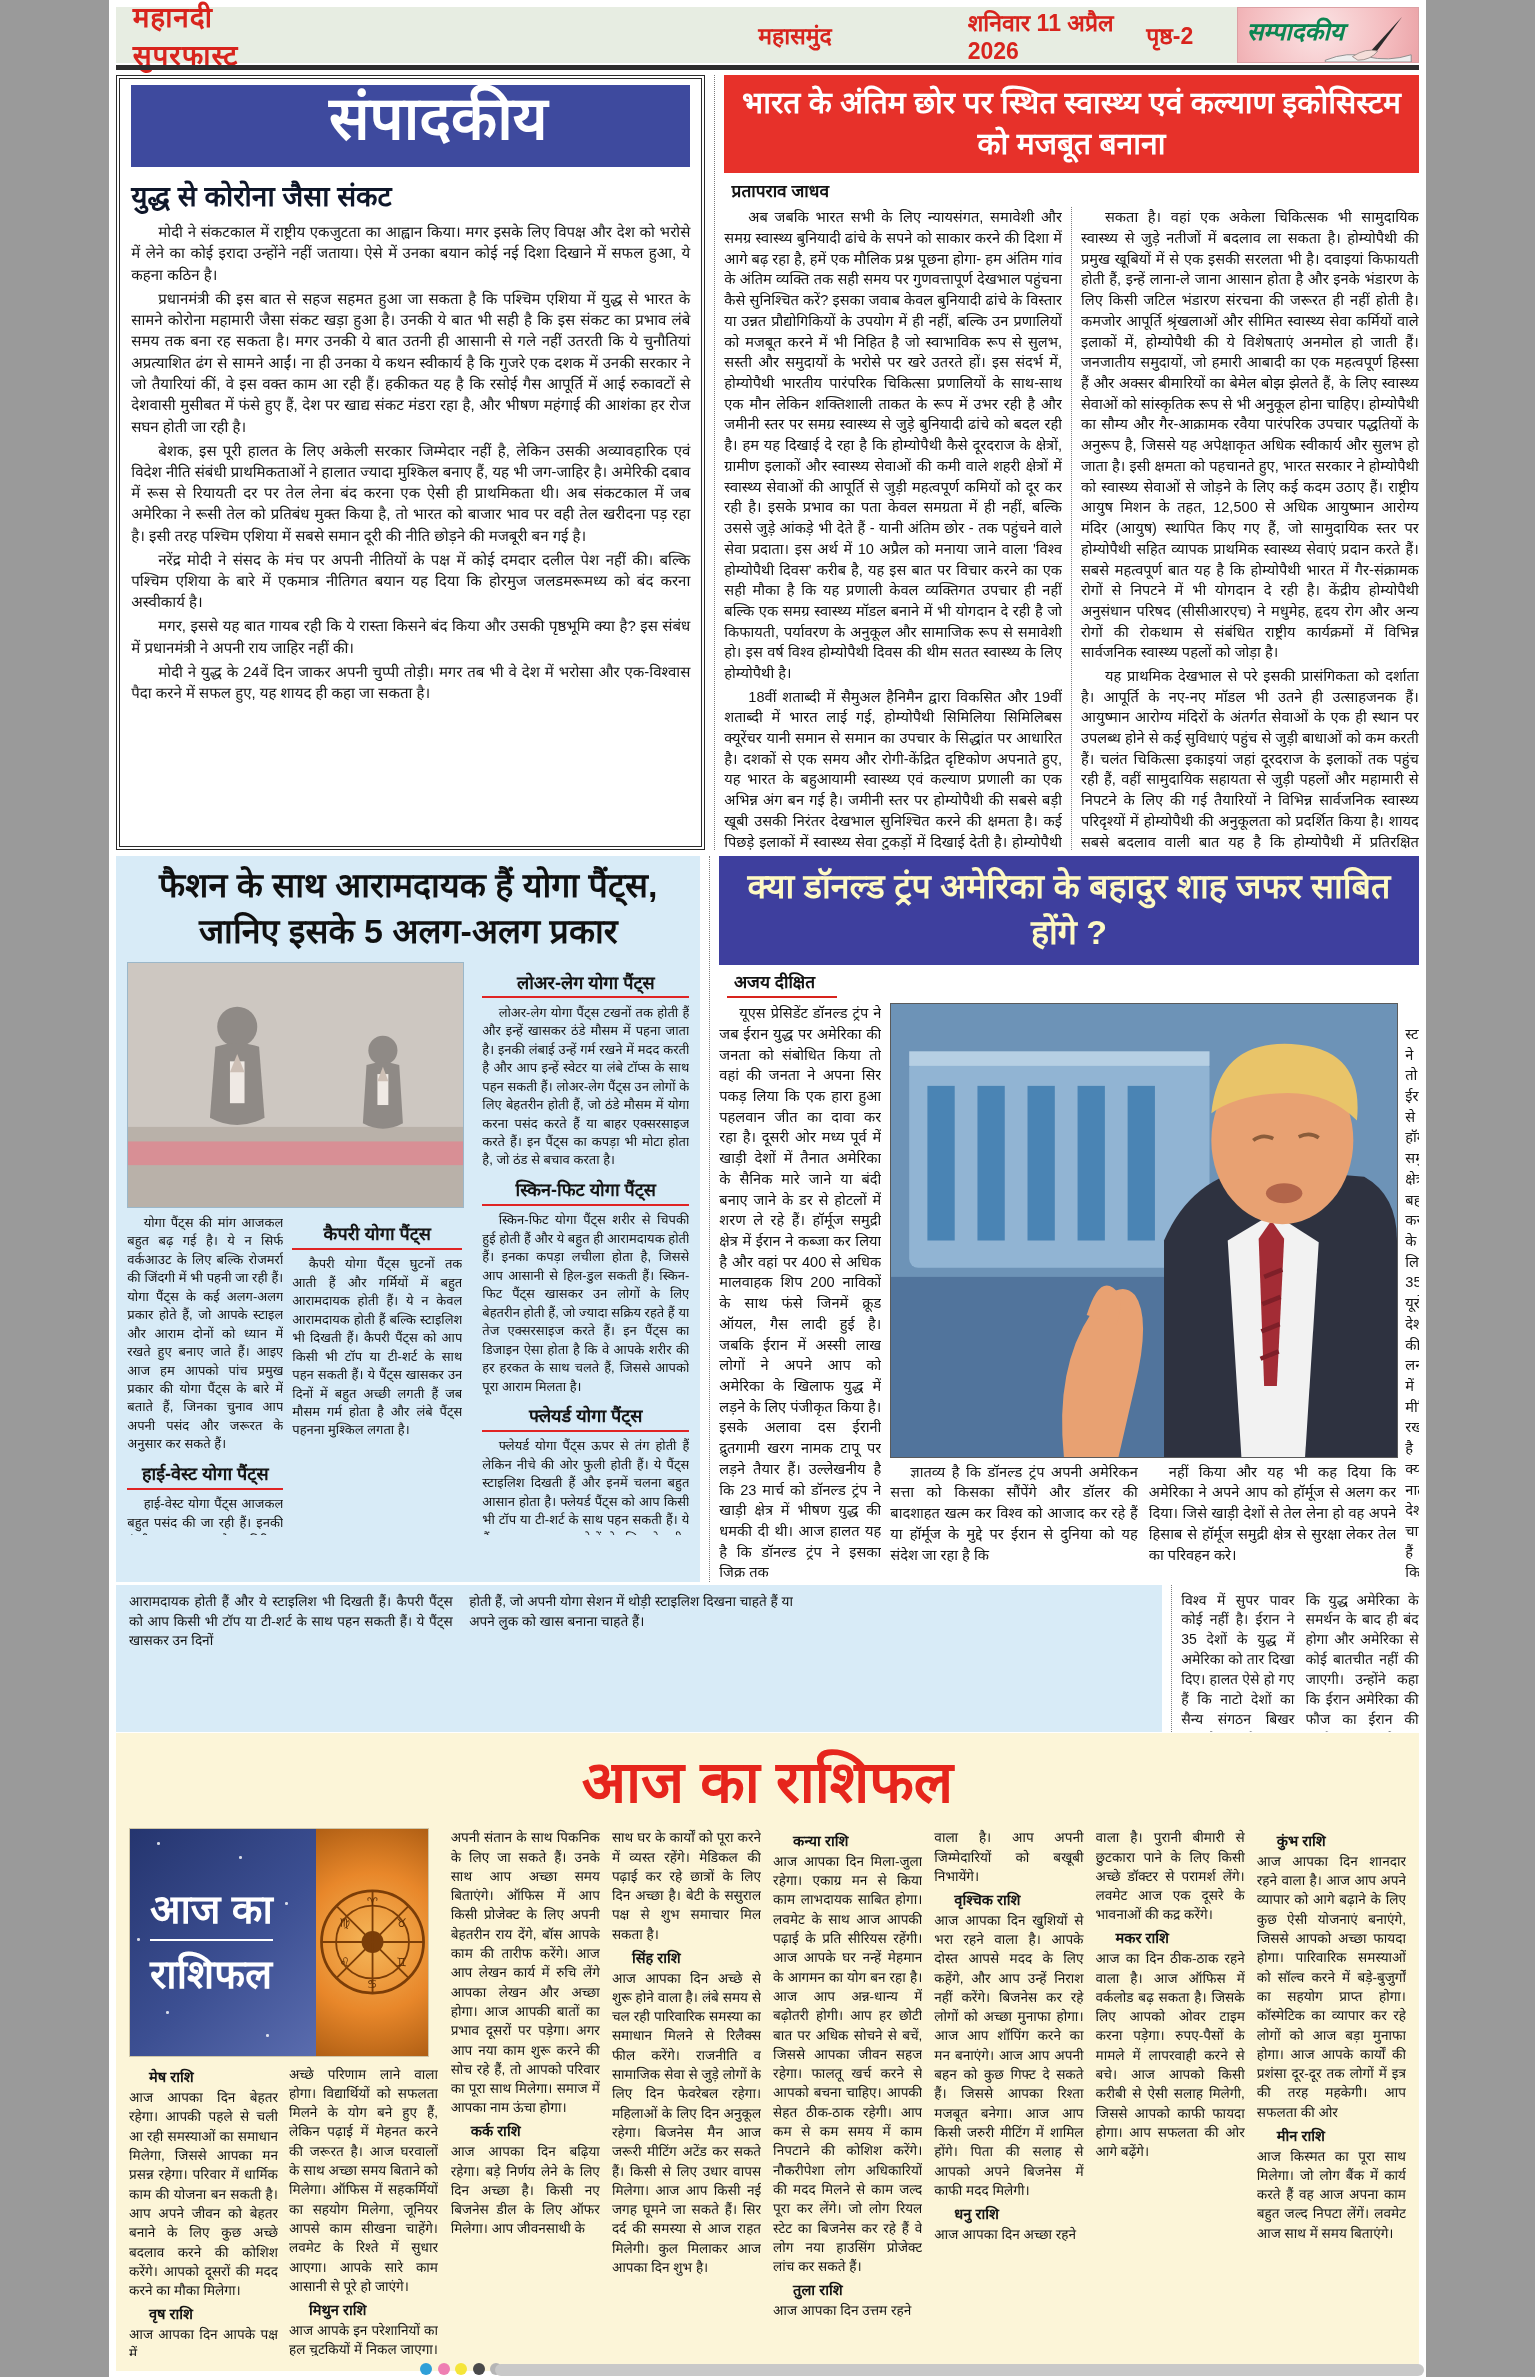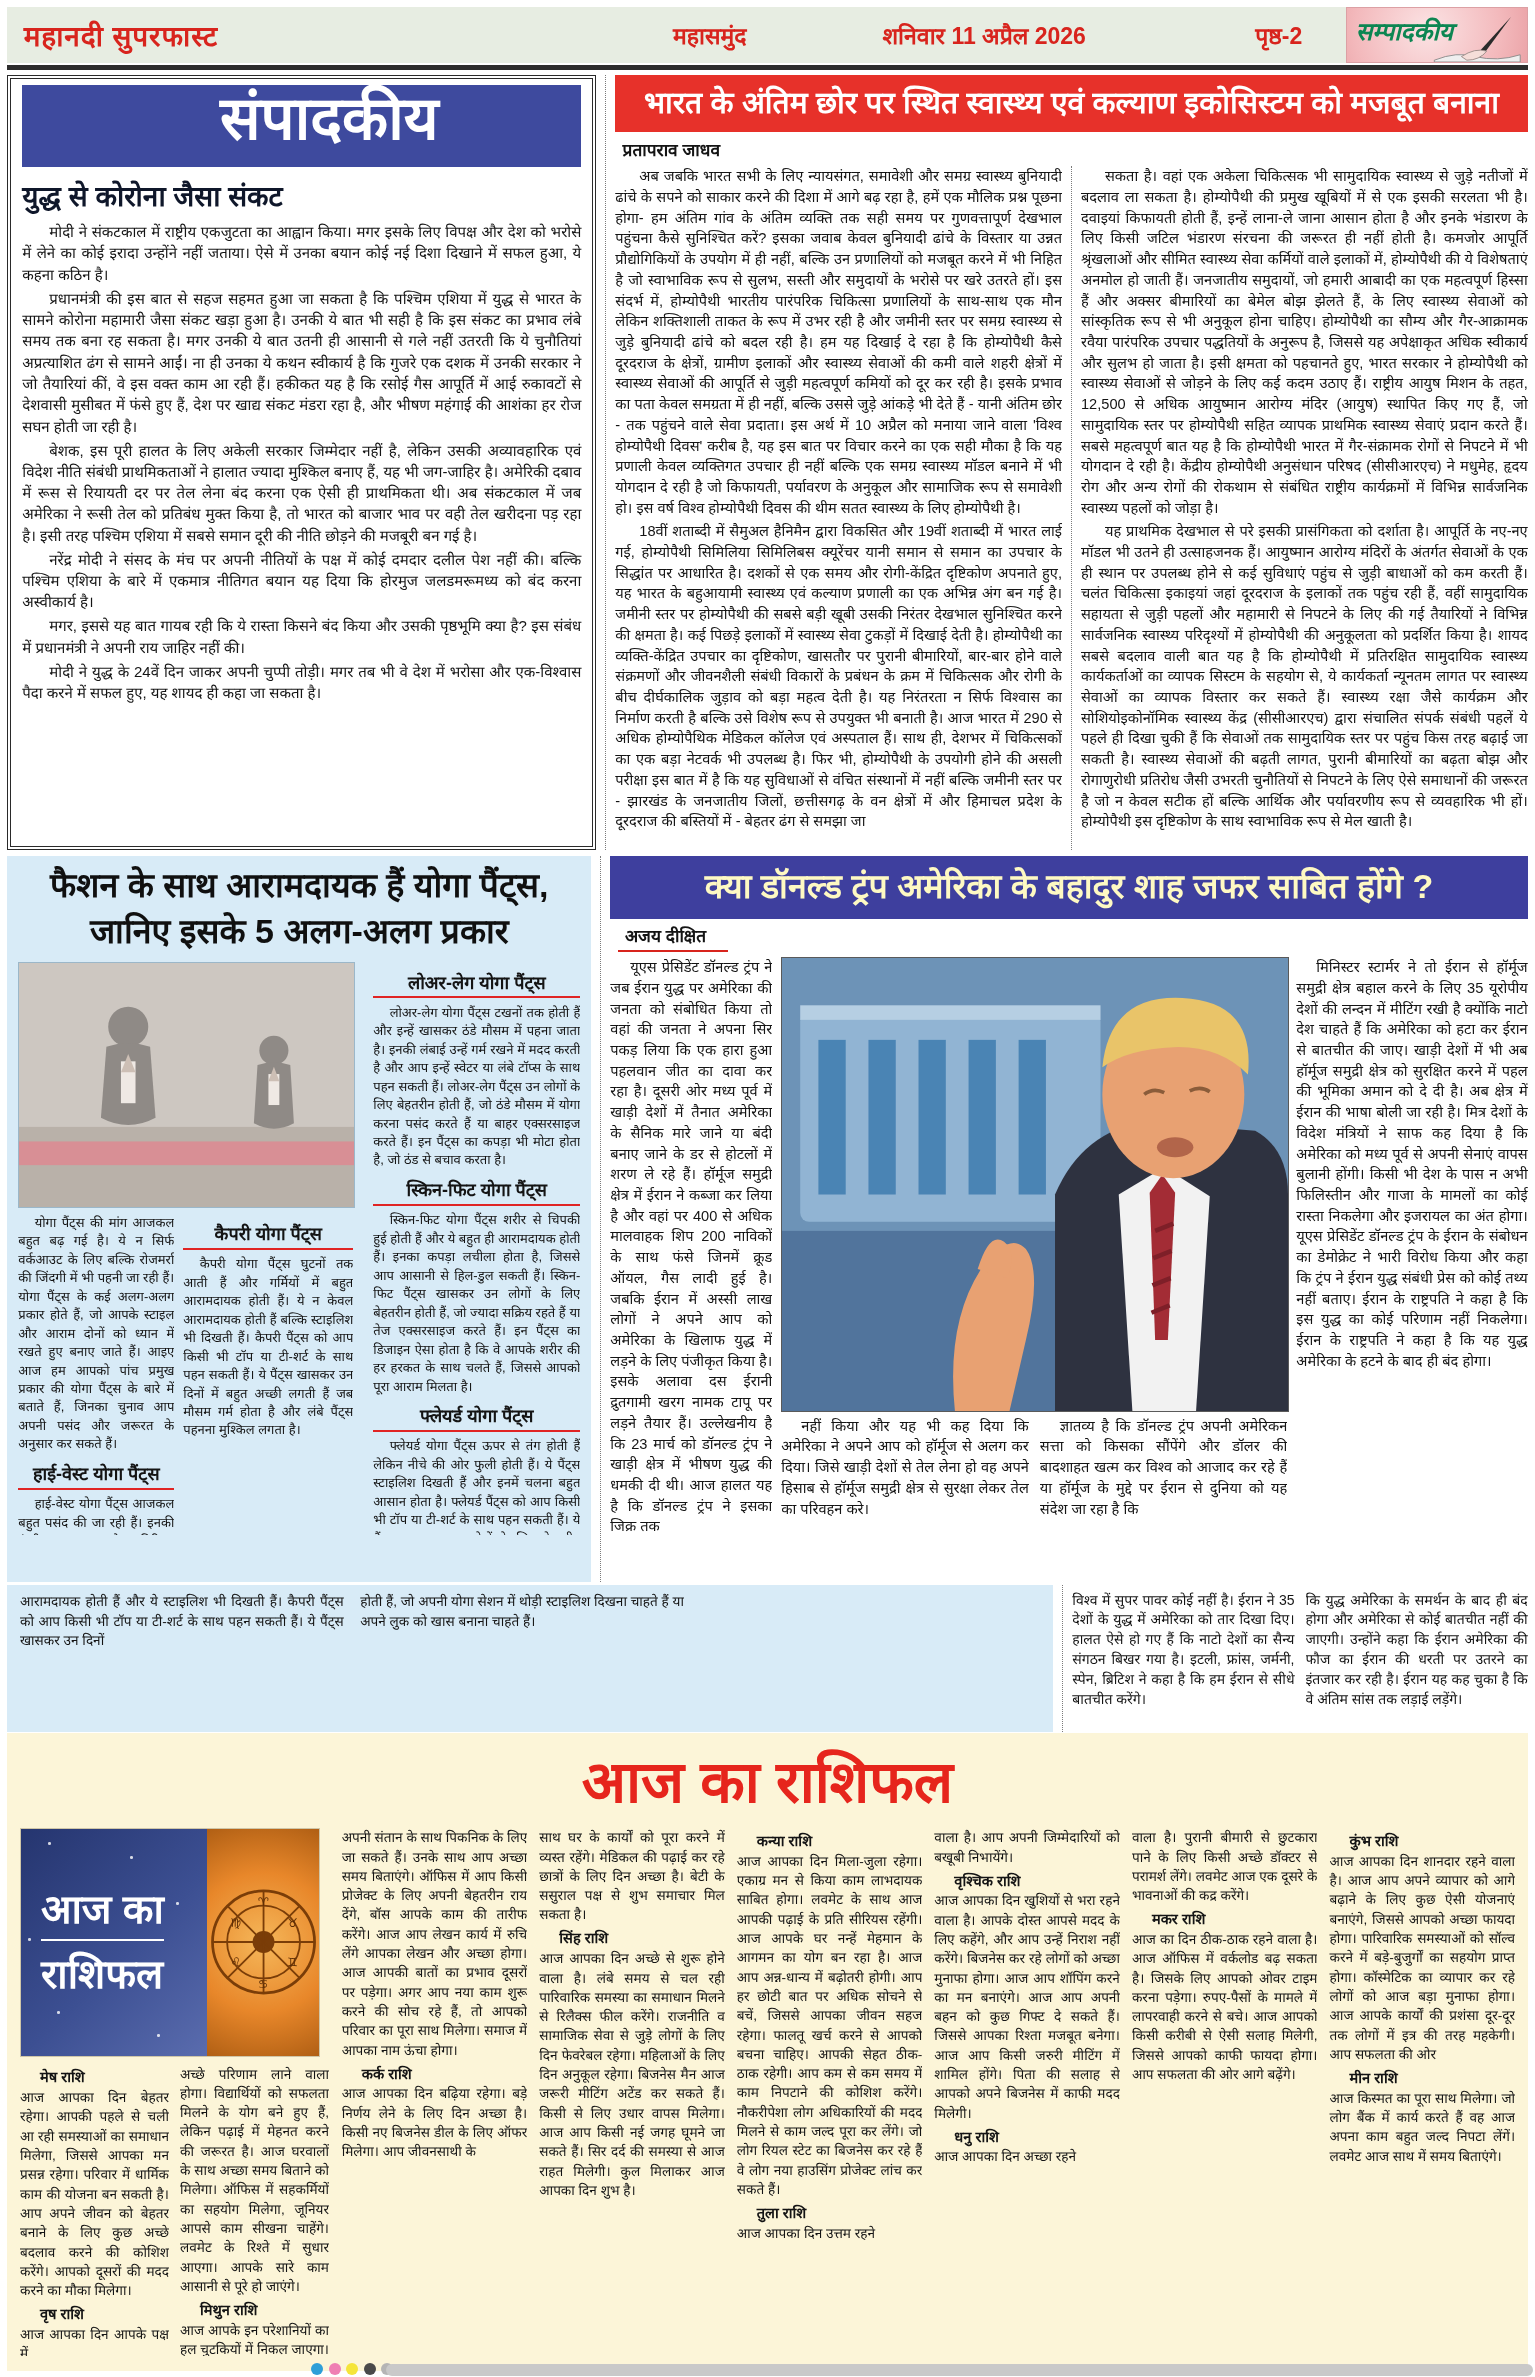--- a/index.html
+++ b/index.html
@@ -1,17 +1,17 @@
 <!DOCTYPE html>
 <html style="font-size:14.6px"><head>
 <meta charset="utf-8">
 <style>
   html,body{margin:0;padding:0;}
   body{background:#9a9a9a;font-family:"Liberation Sans",sans-serif;}
-  .page{position:relative;width:1535px;height:2377px;margin:0 auto;background:#ffffff;overflow:hidden;color:#141414;}
+  .page{position:relative;width:1317px;height:2377px;margin:0 auto;background:#ffffff;overflow:hidden;color:#141414;}
   
   .masthead{position:absolute;left:7.3px;top:7.3px;right:7.3px;height:56px;display:flex;align-items:stretch;}
   .mast-bar{flex:1;background:#e7ede2;display:flex;align-items:center;padding:0 16.4px;color:#d8241d;font-weight:bold;}
   .mast-title{font-size:28px;letter-spacing:0.9px;}
   .mast-city{font-size:23px;margin-left:455px;}
   .mast-date{font-size:23px;margin-left:136px;}
   .mast-page{font-size:23px;margin-left:auto;margin-right:27px;}
   .mast-logo{width:180px;background:radial-gradient(circle at 45% 40%,#fbe3e4 0%,#f3b9bc 70%,#eba4a8 100%);position:relative;overflow:hidden;border:0.9px solid #dca0a4;}
   .mast-logo-text{position:absolute;top:5.5px;left:9px;font-size:24.6px;font-weight:bold;color:#0c8652;font-style:italic;}
   .mast-logo svg{position:absolute;right:1.8px;bottom:0;}
@@ -218,24 +218,24 @@
               <ellipse cx="430" cy="150" rx="78" ry="92" fill="#e8a172"></ellipse>
               <path d="M352 120 Q360 40 440 44 Q520 48 512 128 Q480 96 430 98 Q380 100 352 120 Z" fill="#e9c469"></path>
               <path d="M398 150 Q408 142 420 148 M448 146 Q460 140 470 147" stroke="#8a5c3a" stroke-width="4" fill="none"></path>
               <ellipse cx="432" cy="208" rx="20" ry="11" fill="#b2654a"></ellipse>
               <path d="M190 498 Q180 400 220 340 Q250 300 268 320 Q286 345 268 420 L250 498 Z" fill="#e8a172"></path>
               <path d="M215 342 Q228 300 244 312 Q258 322 248 352 Z" fill="#e8a172"></path>
             </g>
           </svg>
           <div class="trump-below">
             <div>
-                <p>नहीं किया और यह भी कह दिया कि अमेरिका ने अपने आप को हॉर्मूज से अलग कर दिया। जिसे खाड़ी देशों से तेल लेना हो वह अपने हिसाब से हॉर्मूज समुद्री क्षेत्र से सुरक्षा लेकर तेल का परिवहन करे।</p>
+                <p>ज्ञातव्य है कि डॉनल्ड ट्रंप अपनी अमेरिकन सत्ता को किसका सौंपेंगे और डॉलर की बादशाहत खत्म कर विश्व को आजाद कर रहे हैं या हॉर्मूज के मुद्दे पर ईरान से दुनिया को यह संदेश जा रहा है कि</p>
               </div>
             <div>
-                <p>ज्ञातव्य है कि डॉनल्ड ट्रंप अपनी अमेरिकन सत्ता को किसका सौंपेंगे और डॉलर की बादशाहत खत्म कर विश्व को आजाद कर रहे हैं या हॉर्मूज के मुद्दे पर ईरान से दुनिया को यह संदेश जा रहा है कि</p>
+                <p>नहीं किया और यह भी कह दिया कि अमेरिका ने अपने आप को हॉर्मूज से अलग कर दिया। जिसे खाड़ी देशों से तेल लेना हो वह अपने हिसाब से हॉर्मूज समुद्री क्षेत्र से सुरक्षा लेकर तेल का परिवहन करे।</p>
               </div>
           </div>
         </div>
         <div class="trump-colR">
           <p>मिनिस्टर स्टार्मर ने तो ईरान से हॉर्मूज समुद्री क्षेत्र बहाल करने के लिए 35 यूरोपीय देशों की लन्दन में मीटिंग रखी है क्योंकि नाटो देश चाहते हैं कि अमेरिका को हटा कर ईरान से बातचीत की जाए। खाड़ी देशों में भी अब हॉर्मूज समुद्री क्षेत्र को सुरक्षित करने में पहल की भूमिका अमान को दे दी है। अब क्षेत्र में ईरान की भाषा बोली जा रही है। मित्र देशों के विदेश मंत्रियों ने साफ कह दिया है कि अमेरिका को मध्य पूर्व से अपनी सेनाएं वापस बुलानी होंगी। किसी भी देश के पास न अभी फिलिस्तीन और गाजा के मामलों का कोई रास्ता निकलेगा और इजरायल का अंत होगा। यूएस प्रेसिडेंट डॉनल्ड ट्रंप के ईरान के संबोधन का डेमोक्रेट ने भारी विरोध किया और कहा कि ट्रंप ने ईरान युद्ध संबंधी प्रेस को कोई तथ्य नहीं बताए। ईरान के राष्ट्रपति ने कहा है कि इस युद्ध का कोई परिणाम नहीं निकलेगा। ईरान के राष्ट्रपति ने कहा है कि यह युद्ध अमेरिका के हटने के बाद ही बंद होगा।</p>
         </div>
       </div>
     </article>
   </section>
 

